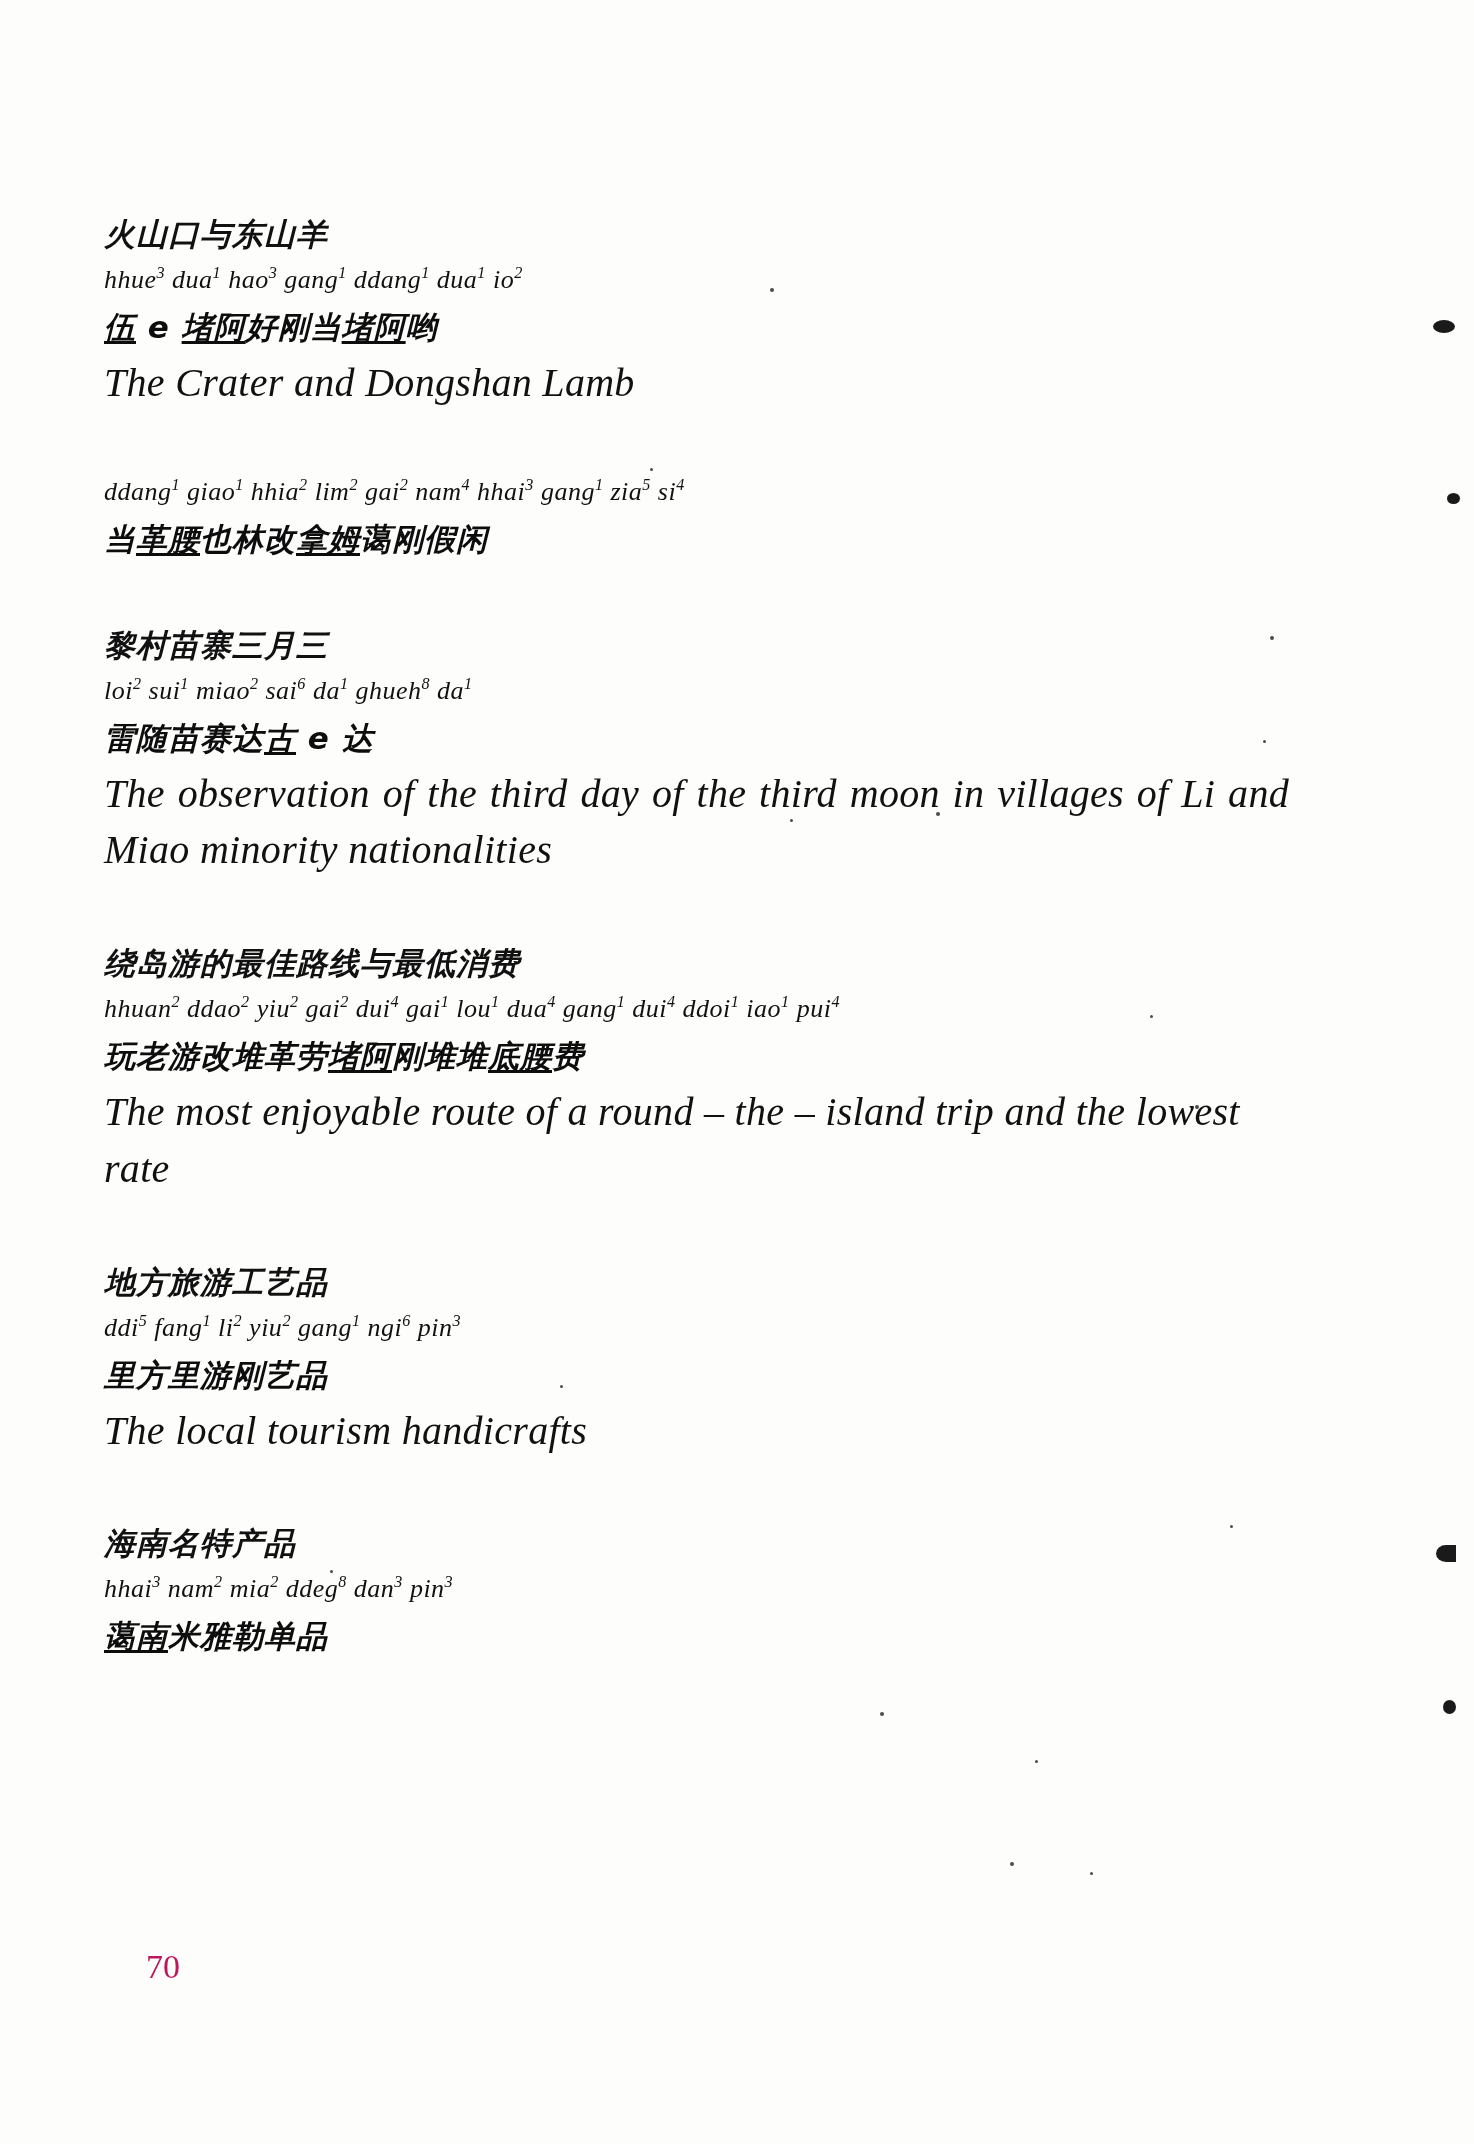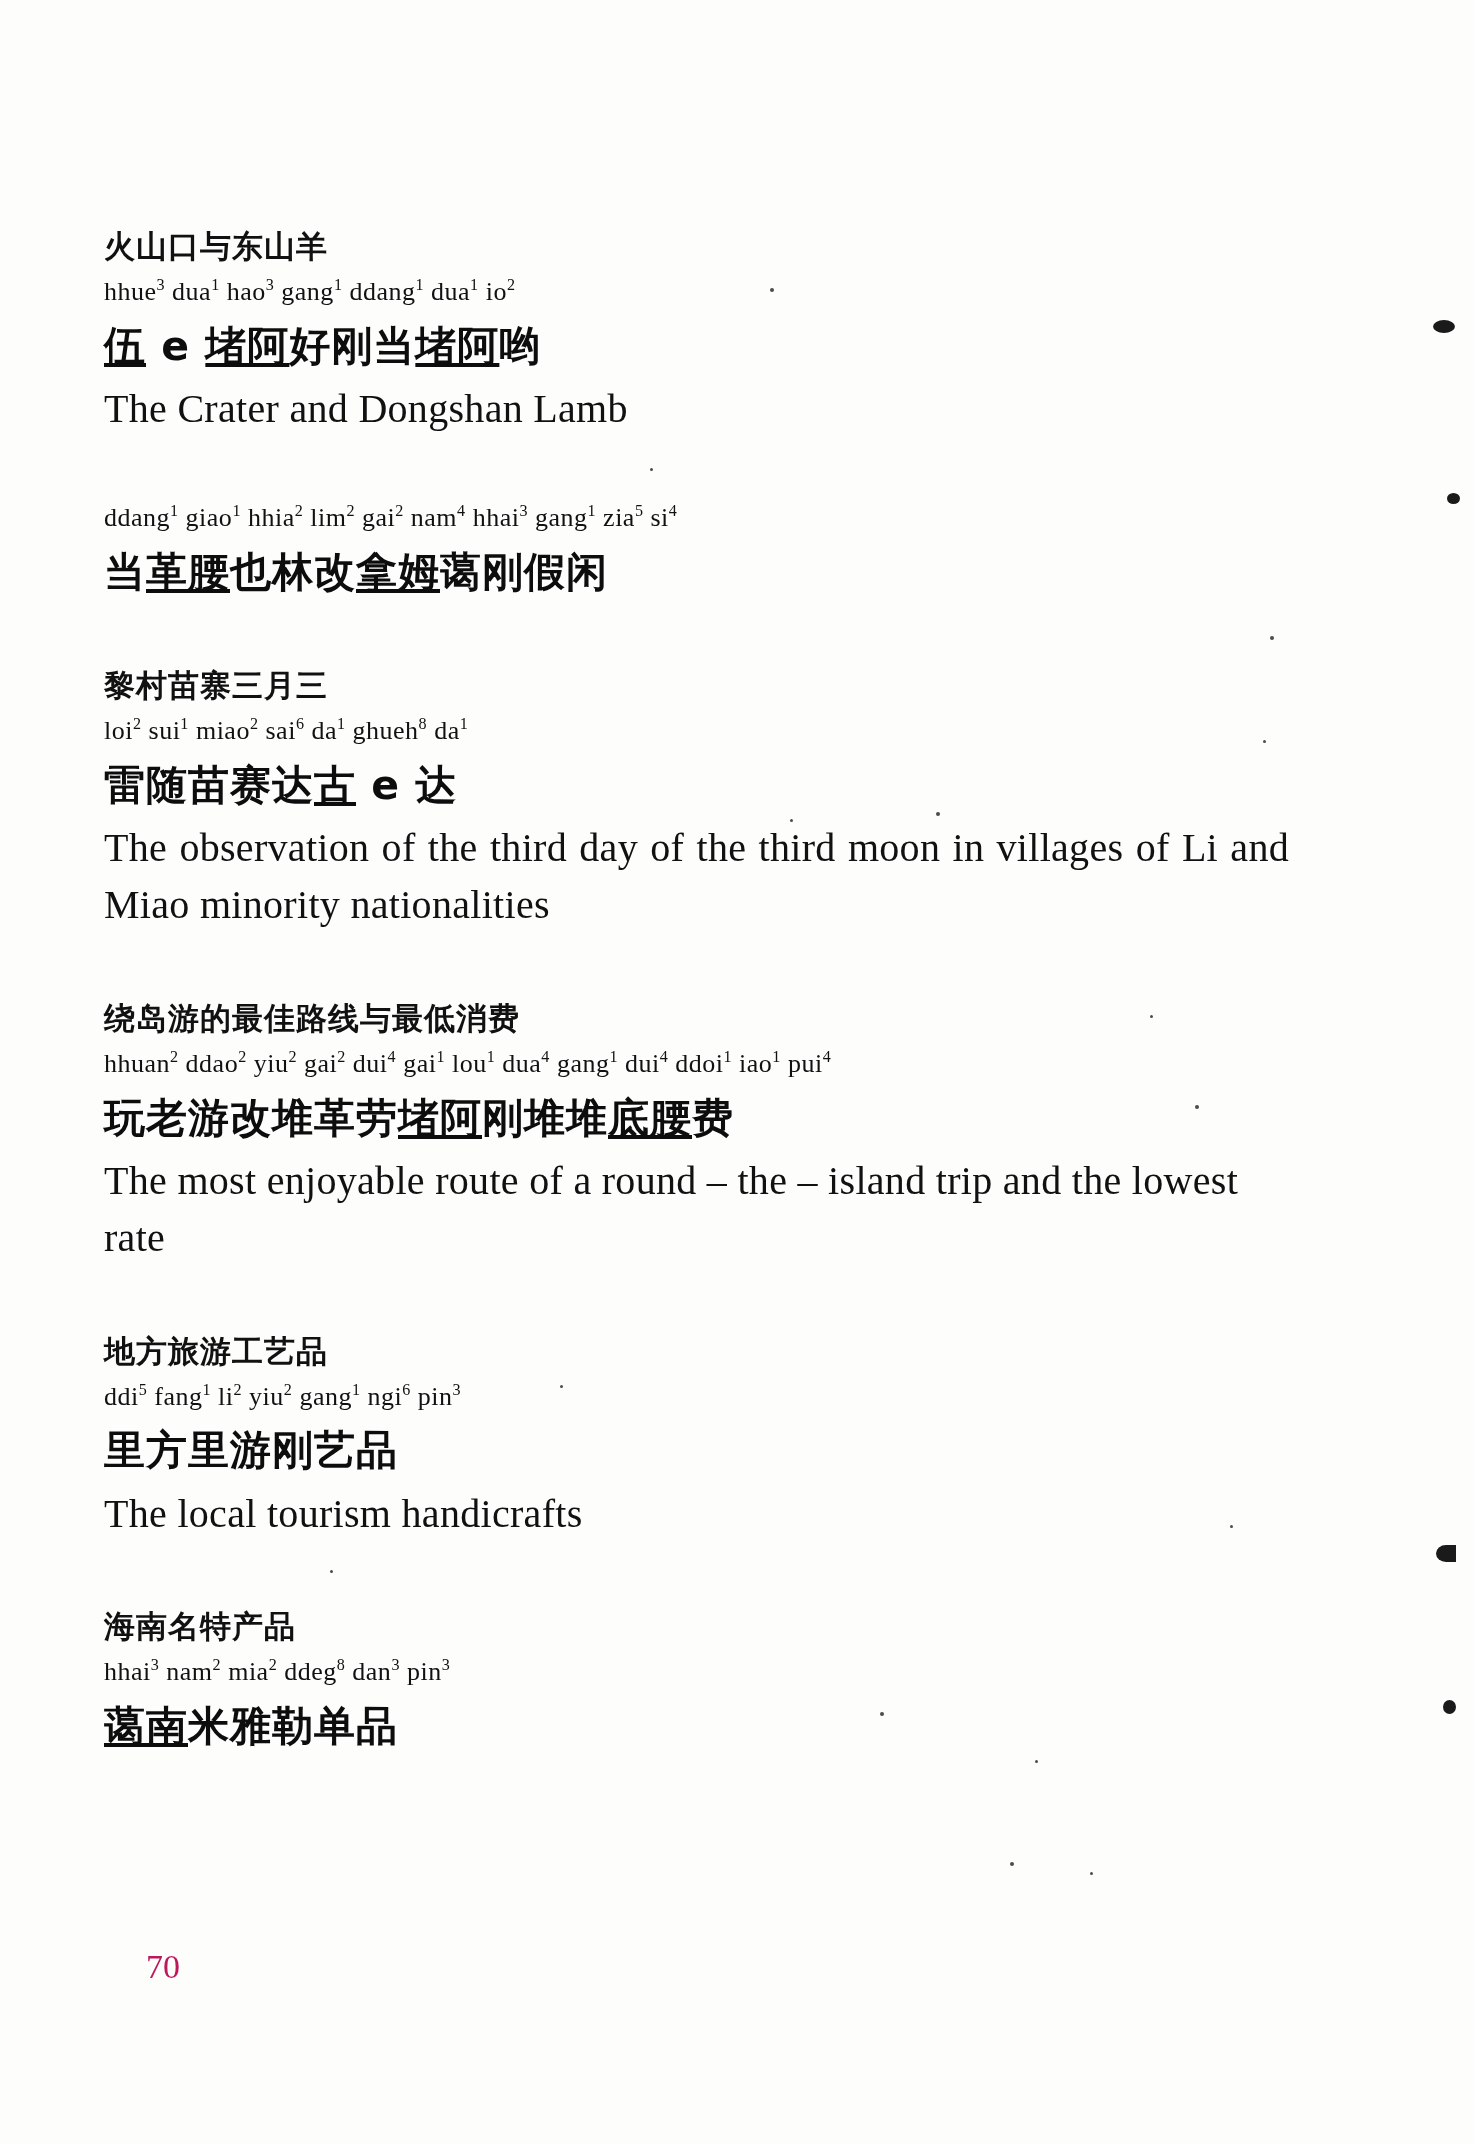--- a/index.html
+++ b/index.html
@@ -18,40 +18,41 @@
   .page {
     position: absolute;
     top: 0; left: 0;
     width: 1474px;
     height: 2144px;
     background: #fdfdfc;
   }
   .content {
     position: absolute;
     left: 104px;
-    top: 224px;
+    top: 212px;
     width: 1200px;
+    font-style: italic;
   }
   .entry {
     margin-bottom: 62px;
   }
   .line {
     margin: 0 0 6px 0;
     line-height: 1.42;
   }
   .zh {
     font-family: "DejaVu Sans", "Liberation Sans", sans-serif;
     font-size: 31px;
     letter-spacing: 1px;
     font-weight: 600;
     color: #111;
   }
   .zh-sub {
     font-family: "DejaVu Sans", "Liberation Sans", sans-serif;
-    font-size: 41px;
+    font-size: 31px;
     letter-spacing: 1px;
     font-weight: 700;
     color: #0d0d0d;
   }
   .translit {
     font-family: "Liberation Serif", serif;
     font-size: 26px;
     letter-spacing: 0.5px;
   }
   .translit sup {

